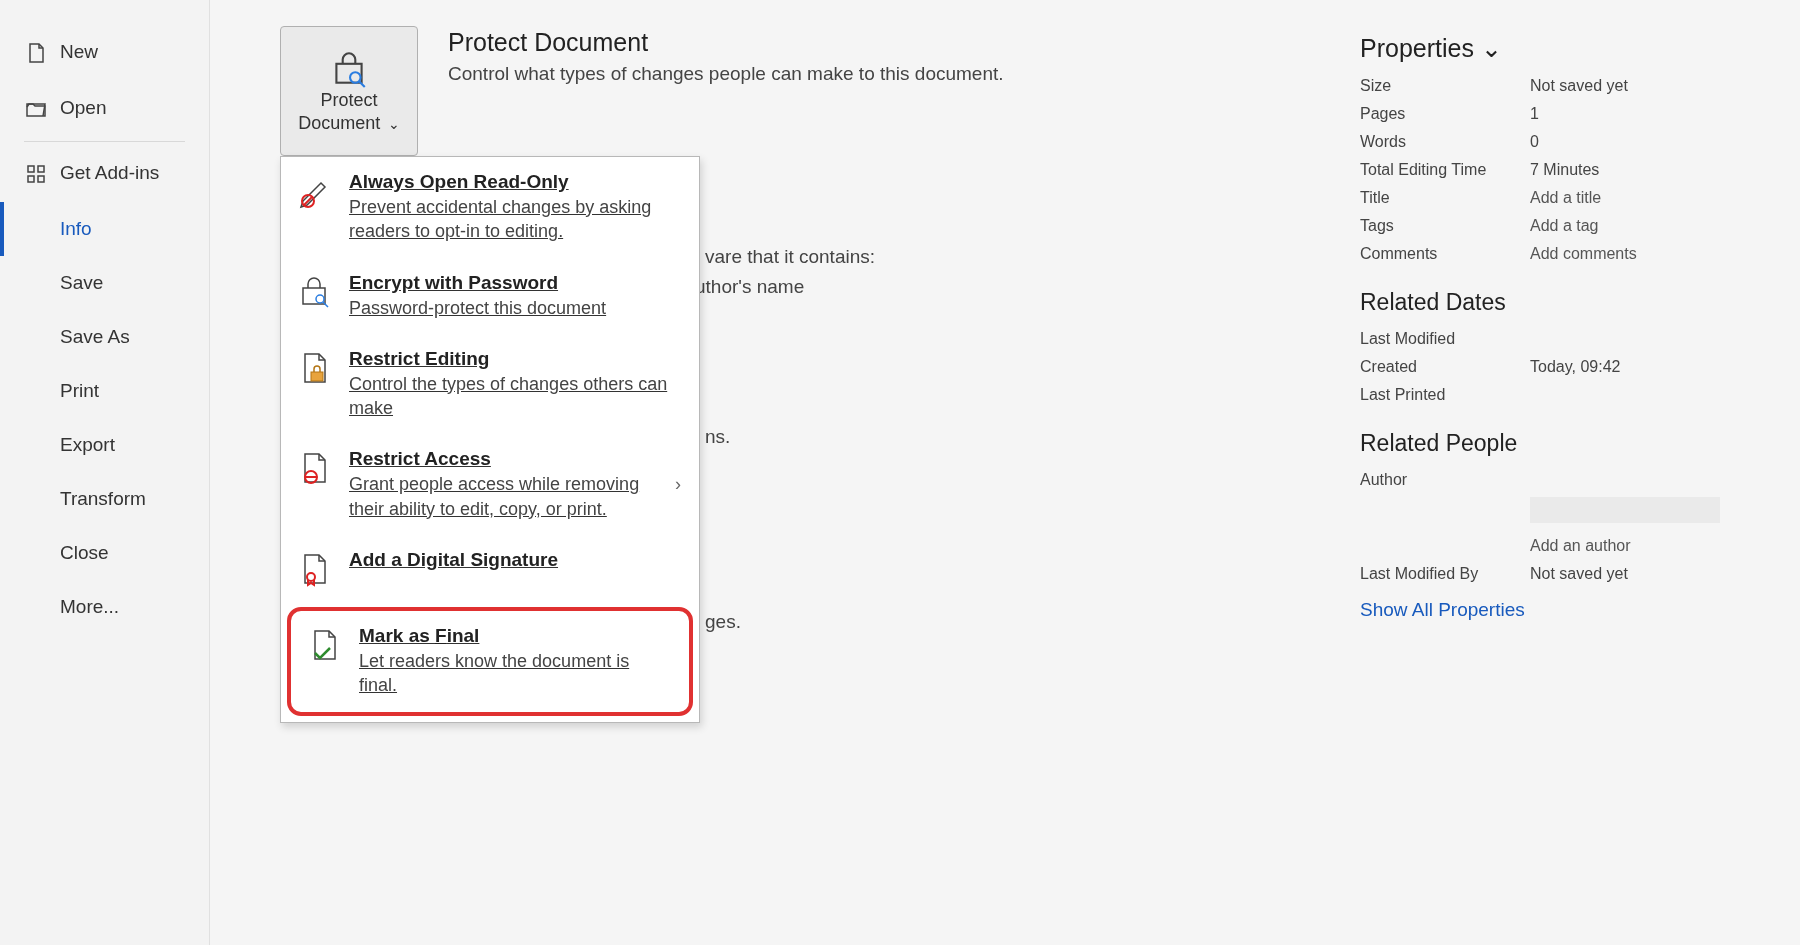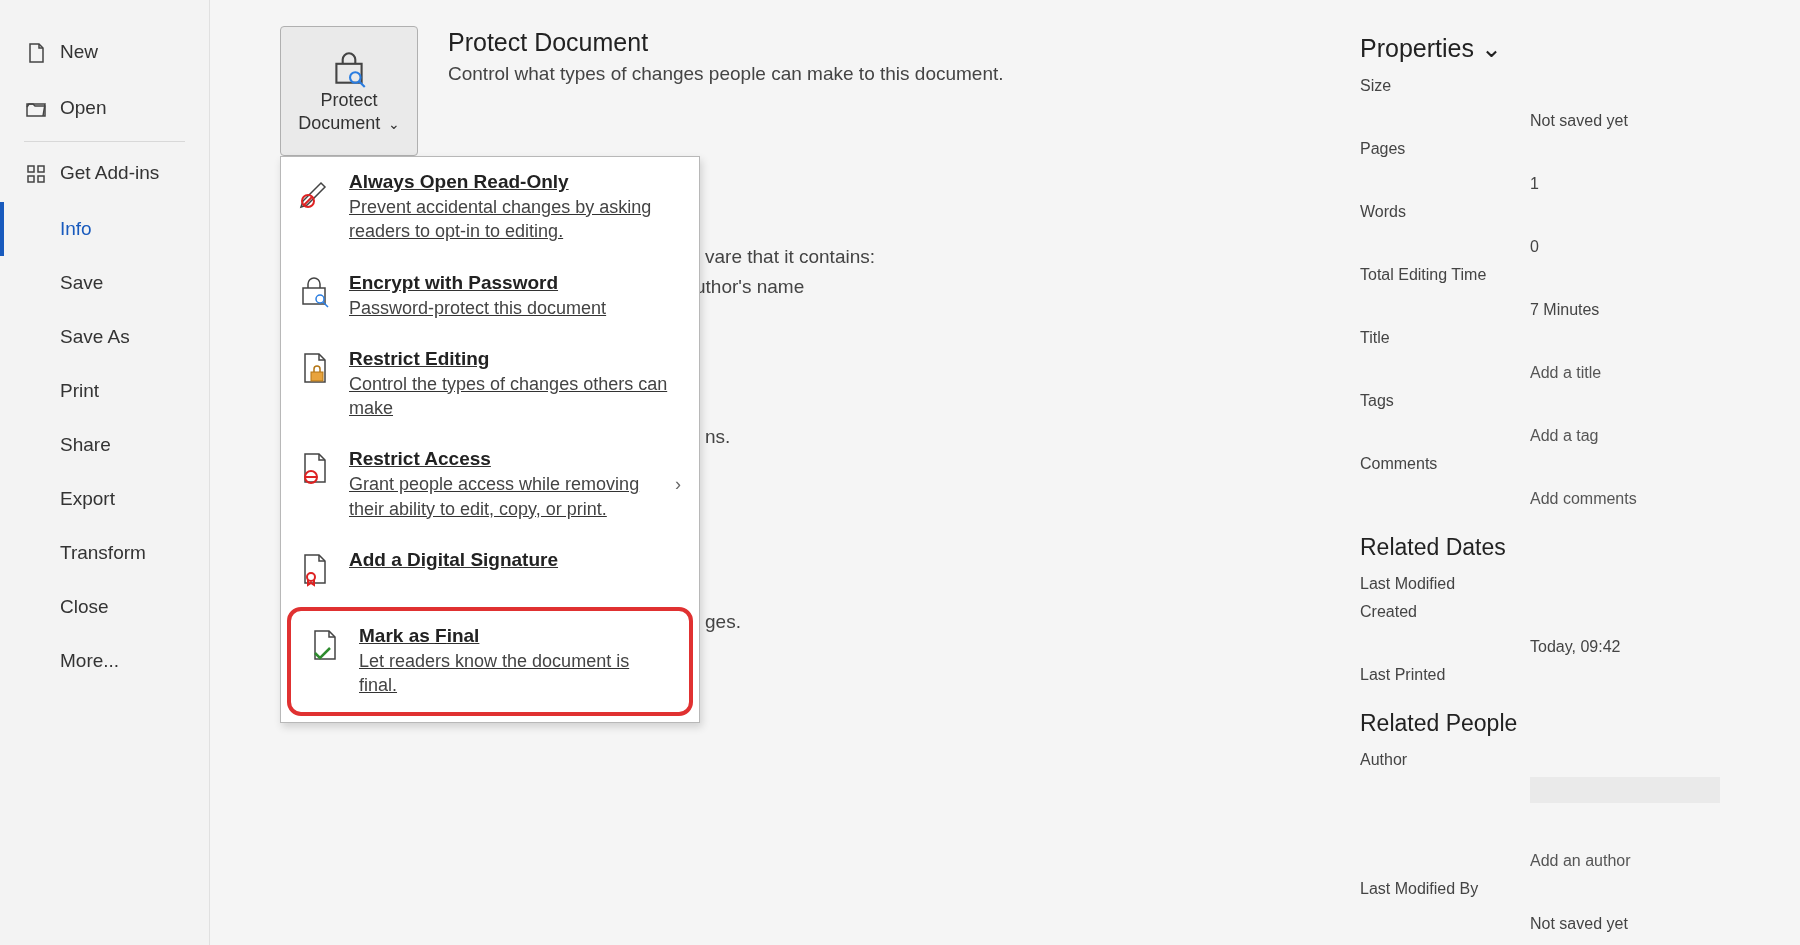--- a/index.html
+++ b/index.html
@@ -133,21 +133,21 @@
     color: #222;
     margin-bottom: 14px;
     cursor: pointer;
   }
   .prop-row {
     display: flex;
     font-size: 16px;
     margin-bottom: 10px;
   }
   .prop-label { width: 170px; color: #444; }
-  .prop-value { color: #444; margin-top: 35px; }
+  .prop-value { color: #444; }
   .prop-value.placeholder { color: #555; cursor: text; }
   .sect-header {
     font-size: 23px;
     color: #222;
     margin: 26px 0 14px;
   }
   .link { color: #185abd; cursor: pointer; font-size: 19px; }
   .rp-field {
     width: 190px; height: 26px; background: #eaeaea;
     margin-left: 170px; margin-top: -2px; margin-bottom: 14px;
@@ -192,23 +192,20 @@
     <span>Info</span>
   </div>
   <div class="side-item indent">
       <span>Save</span>
     </div>
   <div class="side-item indent">
       <span>Save As</span>
     </div>
   <div class="side-item indent">
       <span>Print</span>
-    </div>
-  <div class="side-item indent">
-      <span>Share</span>
     </div>
   <div class="side-item indent">
       <span>Export</span>
     </div>
   <div class="side-item indent">
       <span>Transform</span>
     </div>
   <div class="side-item indent">
       <span>Close</span>
     </div>

